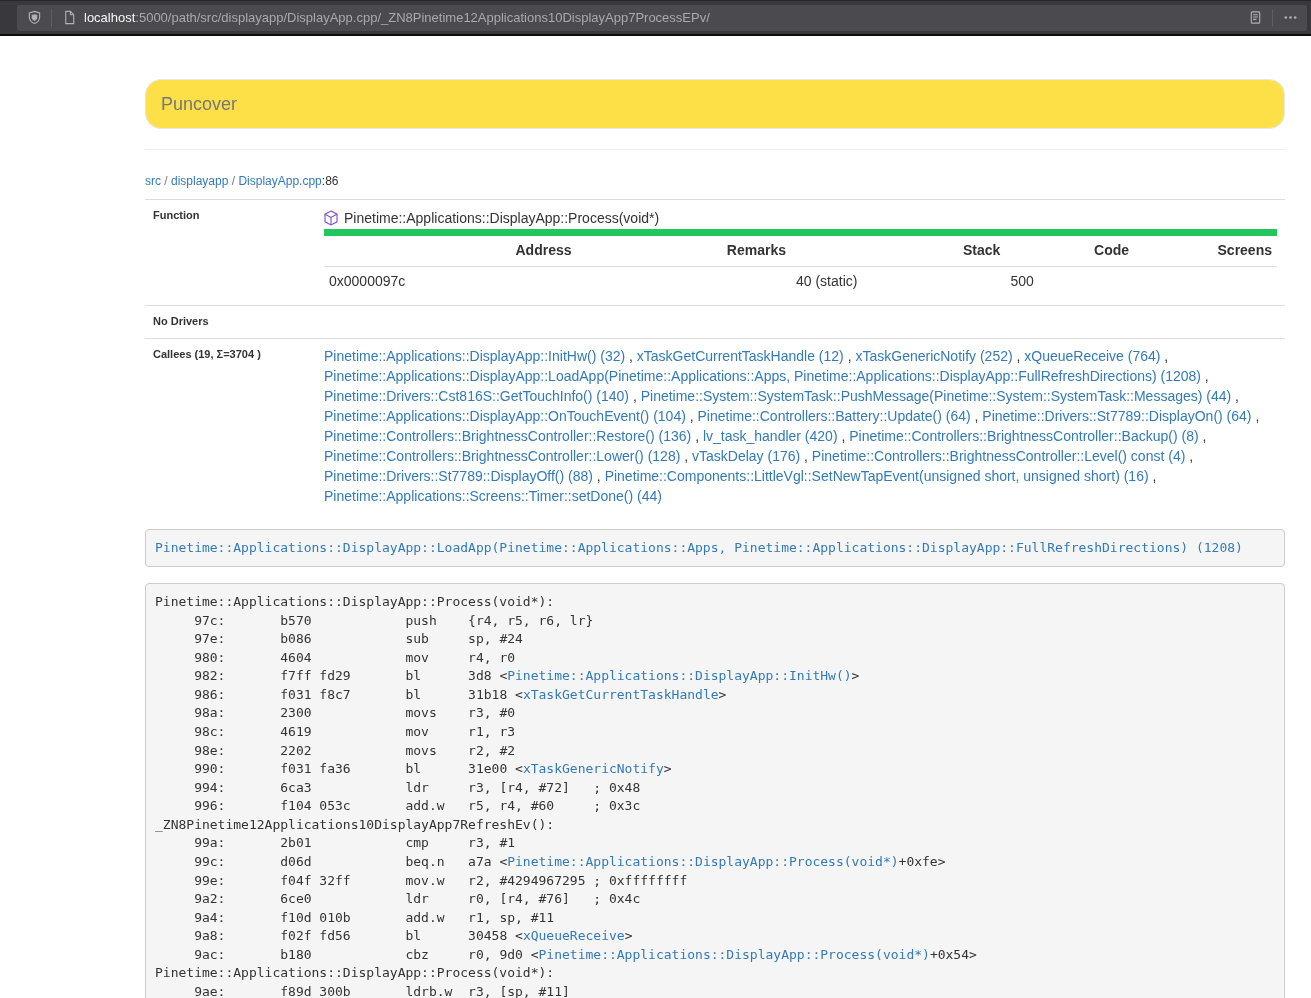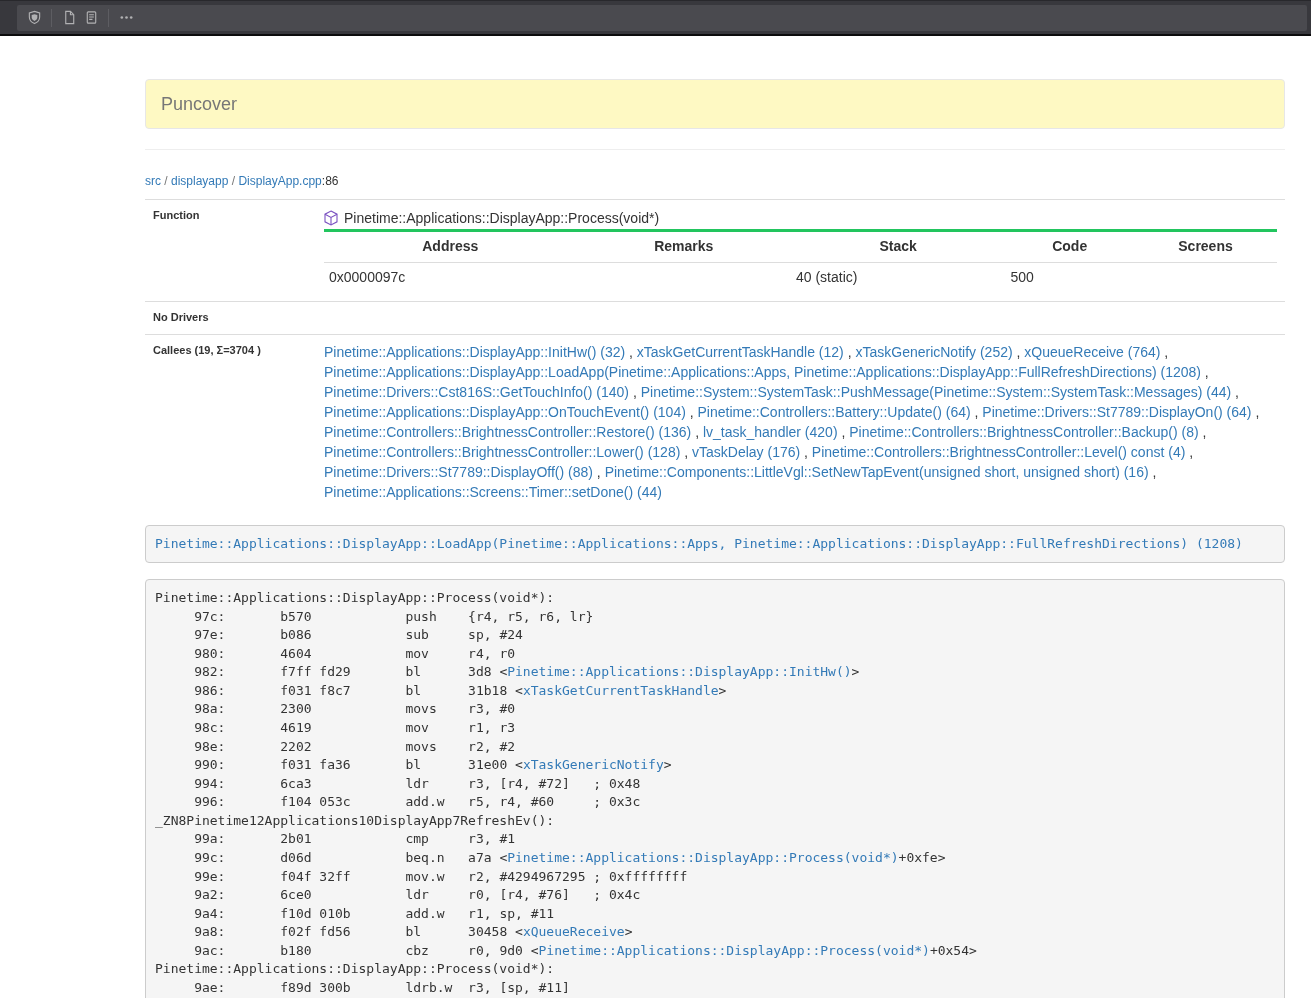--- a/index.html
+++ b/index.html
@@ -8,37 +8,37 @@
   .chrome{height:33px;background:#38383d;border-top:1px solid #28282c;border-bottom:2px solid #0c0c0d;
     display:flex;align-items:center;}
   .urlbar{display:flex;align-items:center;height:26px;margin:0 4px 0 17px;flex:1;
     background:#4a4a4f;border-radius:2px;padding:0 6px;}
   .urlbar .vdiv{width:1px;height:18px;background:#5d5d62;margin:0 6px;}
   .icon-btn{display:flex;align-items:center;justify-content:center;width:22px;height:22px;flex:0 0 auto;}
   .url-text{flex:1;font-size:13px;color:#a9a9ae;white-space:nowrap;overflow:hidden;margin-left:4px;}
   .url-text .host{color:#f9f9fa;}
   
   .container{width:1140px;margin-left:145px;}
-  .navbar{margin-top:43px;height:48px;background:#fef9c3;border:1px solid #e7e7e7;border-radius:4px;
+  .navbar{margin-top:43px;height:48px;background:#fde047;border:1px solid #e7e7e7;border-radius:16px;
     display:flex;align-items:center;margin-bottom:20px;}
   .brand{font-size:18px;color:#777;padding:0 15px;text-decoration:none;cursor:pointer;}
   hr{border:0;border-top:1px solid #eee;margin:20px 0;}
   .breadcrumb{font-size:12px;margin:24px 0 0 0;color:#333;}
   .breadcrumb .bsep{color:#777;}
   .lnk{color:#337ab7;text-decoration:none;cursor:pointer;}
   
   table.main{width:100%;border-collapse:collapse;margin-top:11px;}
   table.main>tbody>tr>th{width:155px;text-align:left;vertical-align:top;padding:8px;
     border-top:1px solid #ddd;font-weight:bold;white-space:nowrap;font-size:11px;line-height:1.42857;}
   table.main>tbody>tr>td{vertical-align:top;padding:8px;border-top:1px solid #ddd;
     font-size:14px;line-height:1.42857;}
   .func-line{display:flex;align-items:center;line-height:20px;}
   .func-line svg{margin-right:6px;flex:0 0 auto;}
   table.nested{width:100%;border-collapse:collapse;margin-top:1px;}
-  table.nested th{text-align:center;font-weight:bold;padding:5px;border-top:3px solid #22c55e;
+  table.nested th{text-align:right;font-weight:bold;padding:5px;border-top:7px solid #22c55e;
     border-bottom:1px solid #ddd;line-height:1.42857;}
   table.nested td{padding:5px;line-height:1.42857;}
   .callees{line-height:1.42857;}
   
   pre{font-family:"DejaVu Sans Mono",monospace;font-size:13px;line-height:1.42857;color:#333;
     background:#f5f5f5;border:1px solid #ccc;border-radius:4px;padding:9px;margin:0;
     white-space:pre;overflow:hidden;-moz-tab-size:8;tab-size:8;}
   .box1{margin-top:14px;}
   .box2{margin-top:16px;}
 </style>
@@ -53,20 +53,21 @@
         <path d="M8 4.5L11 5.4V7.8C11 9.5 9.8 10.9 8 11.6C6.2 10.9 5 9.5 5 7.8V5.4Z" fill="#b1b1b3"></path>
       </svg>
     </span>
     <span class="vdiv"></span>
     <span class="icon-btn">
       <svg width="15" height="15" viewBox="0 0 16 16">
         <path d="M4 1.5H9L12.5 5V14.5H4Z" fill="none" stroke="#b1b1b3" stroke-width="1.2"></path>
         <path d="M9 1.5V5H12.5" fill="none" stroke="#b1b1b3" stroke-width="1.2"></path>
       </svg>
     </span>
+    <span class="url-text"><span class="host">localhost</span><span>:5000/path/src/displayapp/DisplayApp.cpp/_ZN8Pinetime12Applications10DisplayApp7ProcessEPv/</span></span>
     <span class="icon-btn">
       <svg width="15" height="15" viewBox="0 0 16 16">
         <rect x="3.5" y="2" width="9" height="12" rx="1" fill="none" stroke="#b1b1b3" stroke-width="1.2"></rect>
         <path d="M5.5 5H10.5M5.5 7.5H10.5M5.5 10H9" fill="none" stroke="#b1b1b3" stroke-width="1.2"></path>
       </svg>
     </span>
     <span class="vdiv"></span>
     <span class="icon-btn">
       <svg width="15" height="15" viewBox="0 0 16 16">
         <circle cx="3" cy="8" r="1.4" fill="#b1b1b3"></circle>

